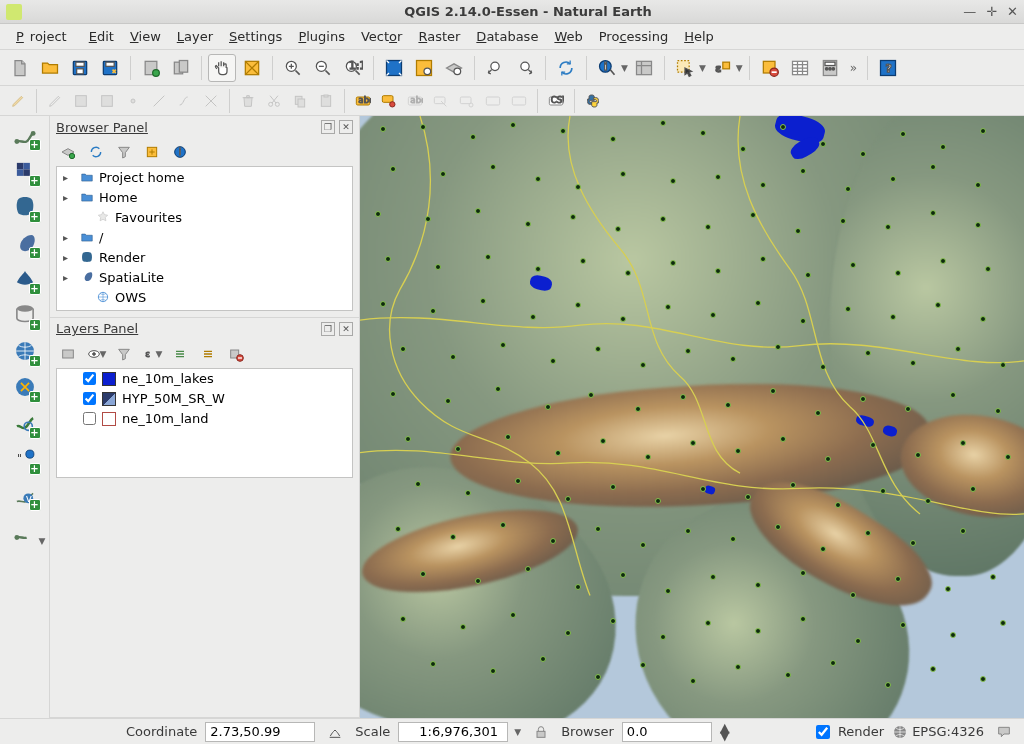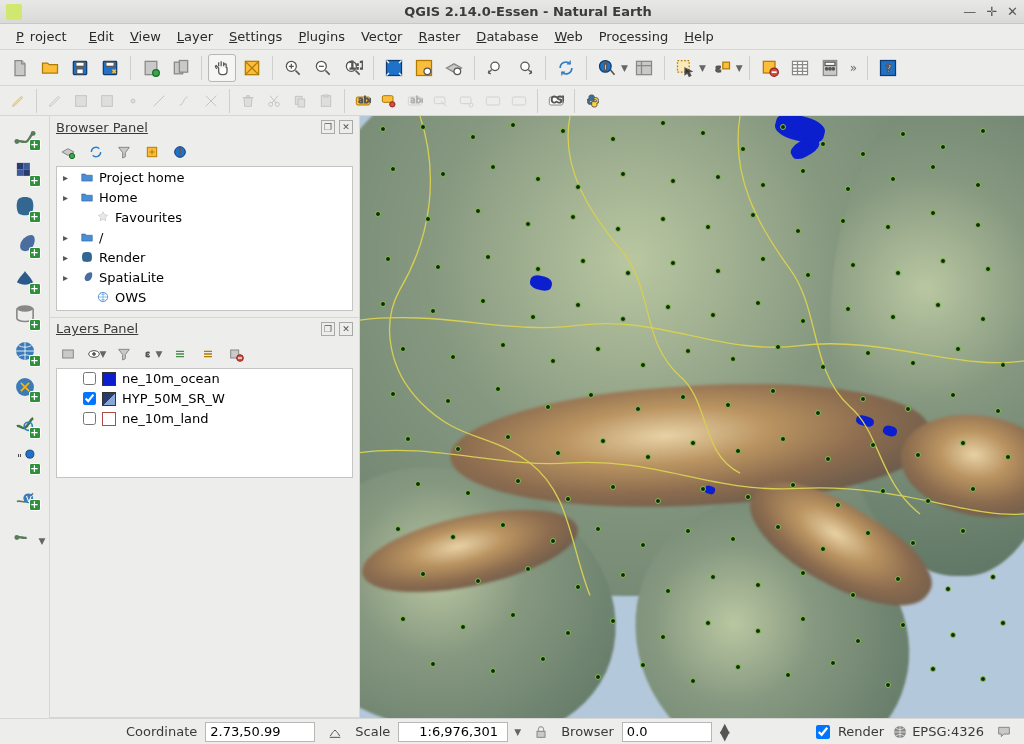--- a/index.html
+++ b/index.html
@@ -635,23 +635,23 @@
             <svg viewBox="0 0 24 24">
               <rect x="4" y="6" width="12" height="12" class="gray"></rect>
               <circle cx="18" cy="18" r="5" class="red"></circle>
               <path d="M15 18h6" stroke="#fff" stroke-width="2"></path>
             </svg>
           </div>
       </div>
       <div class="layers-list" id="layers-list">
           <div class="row">
             <span style="width:14px"></span>
-    <input type="checkbox" style="">
+    <input type="checkbox" checked="" style="">
     <span class="swatch" style="background:#0b1fcf;"></span>
-    <span>ne_10m_ocean</span>
+    <span>ne_10m_lakes</span>
           </div>
           <div class="row">
             <span style="width:14px"></span>
     <input type="checkbox" checked="" style="">
     <span class="swatch" style="background:linear-gradient(135deg,#2b3b6b 0 50%,#8aa6d6 50% 100%);border-color:#333;width:14px;"></span>
     <span>HYP_50M_SR_W</span>
           </div>
           <div class="row">
             <span style="width:14px"></span>
     <input type="checkbox" style="">

